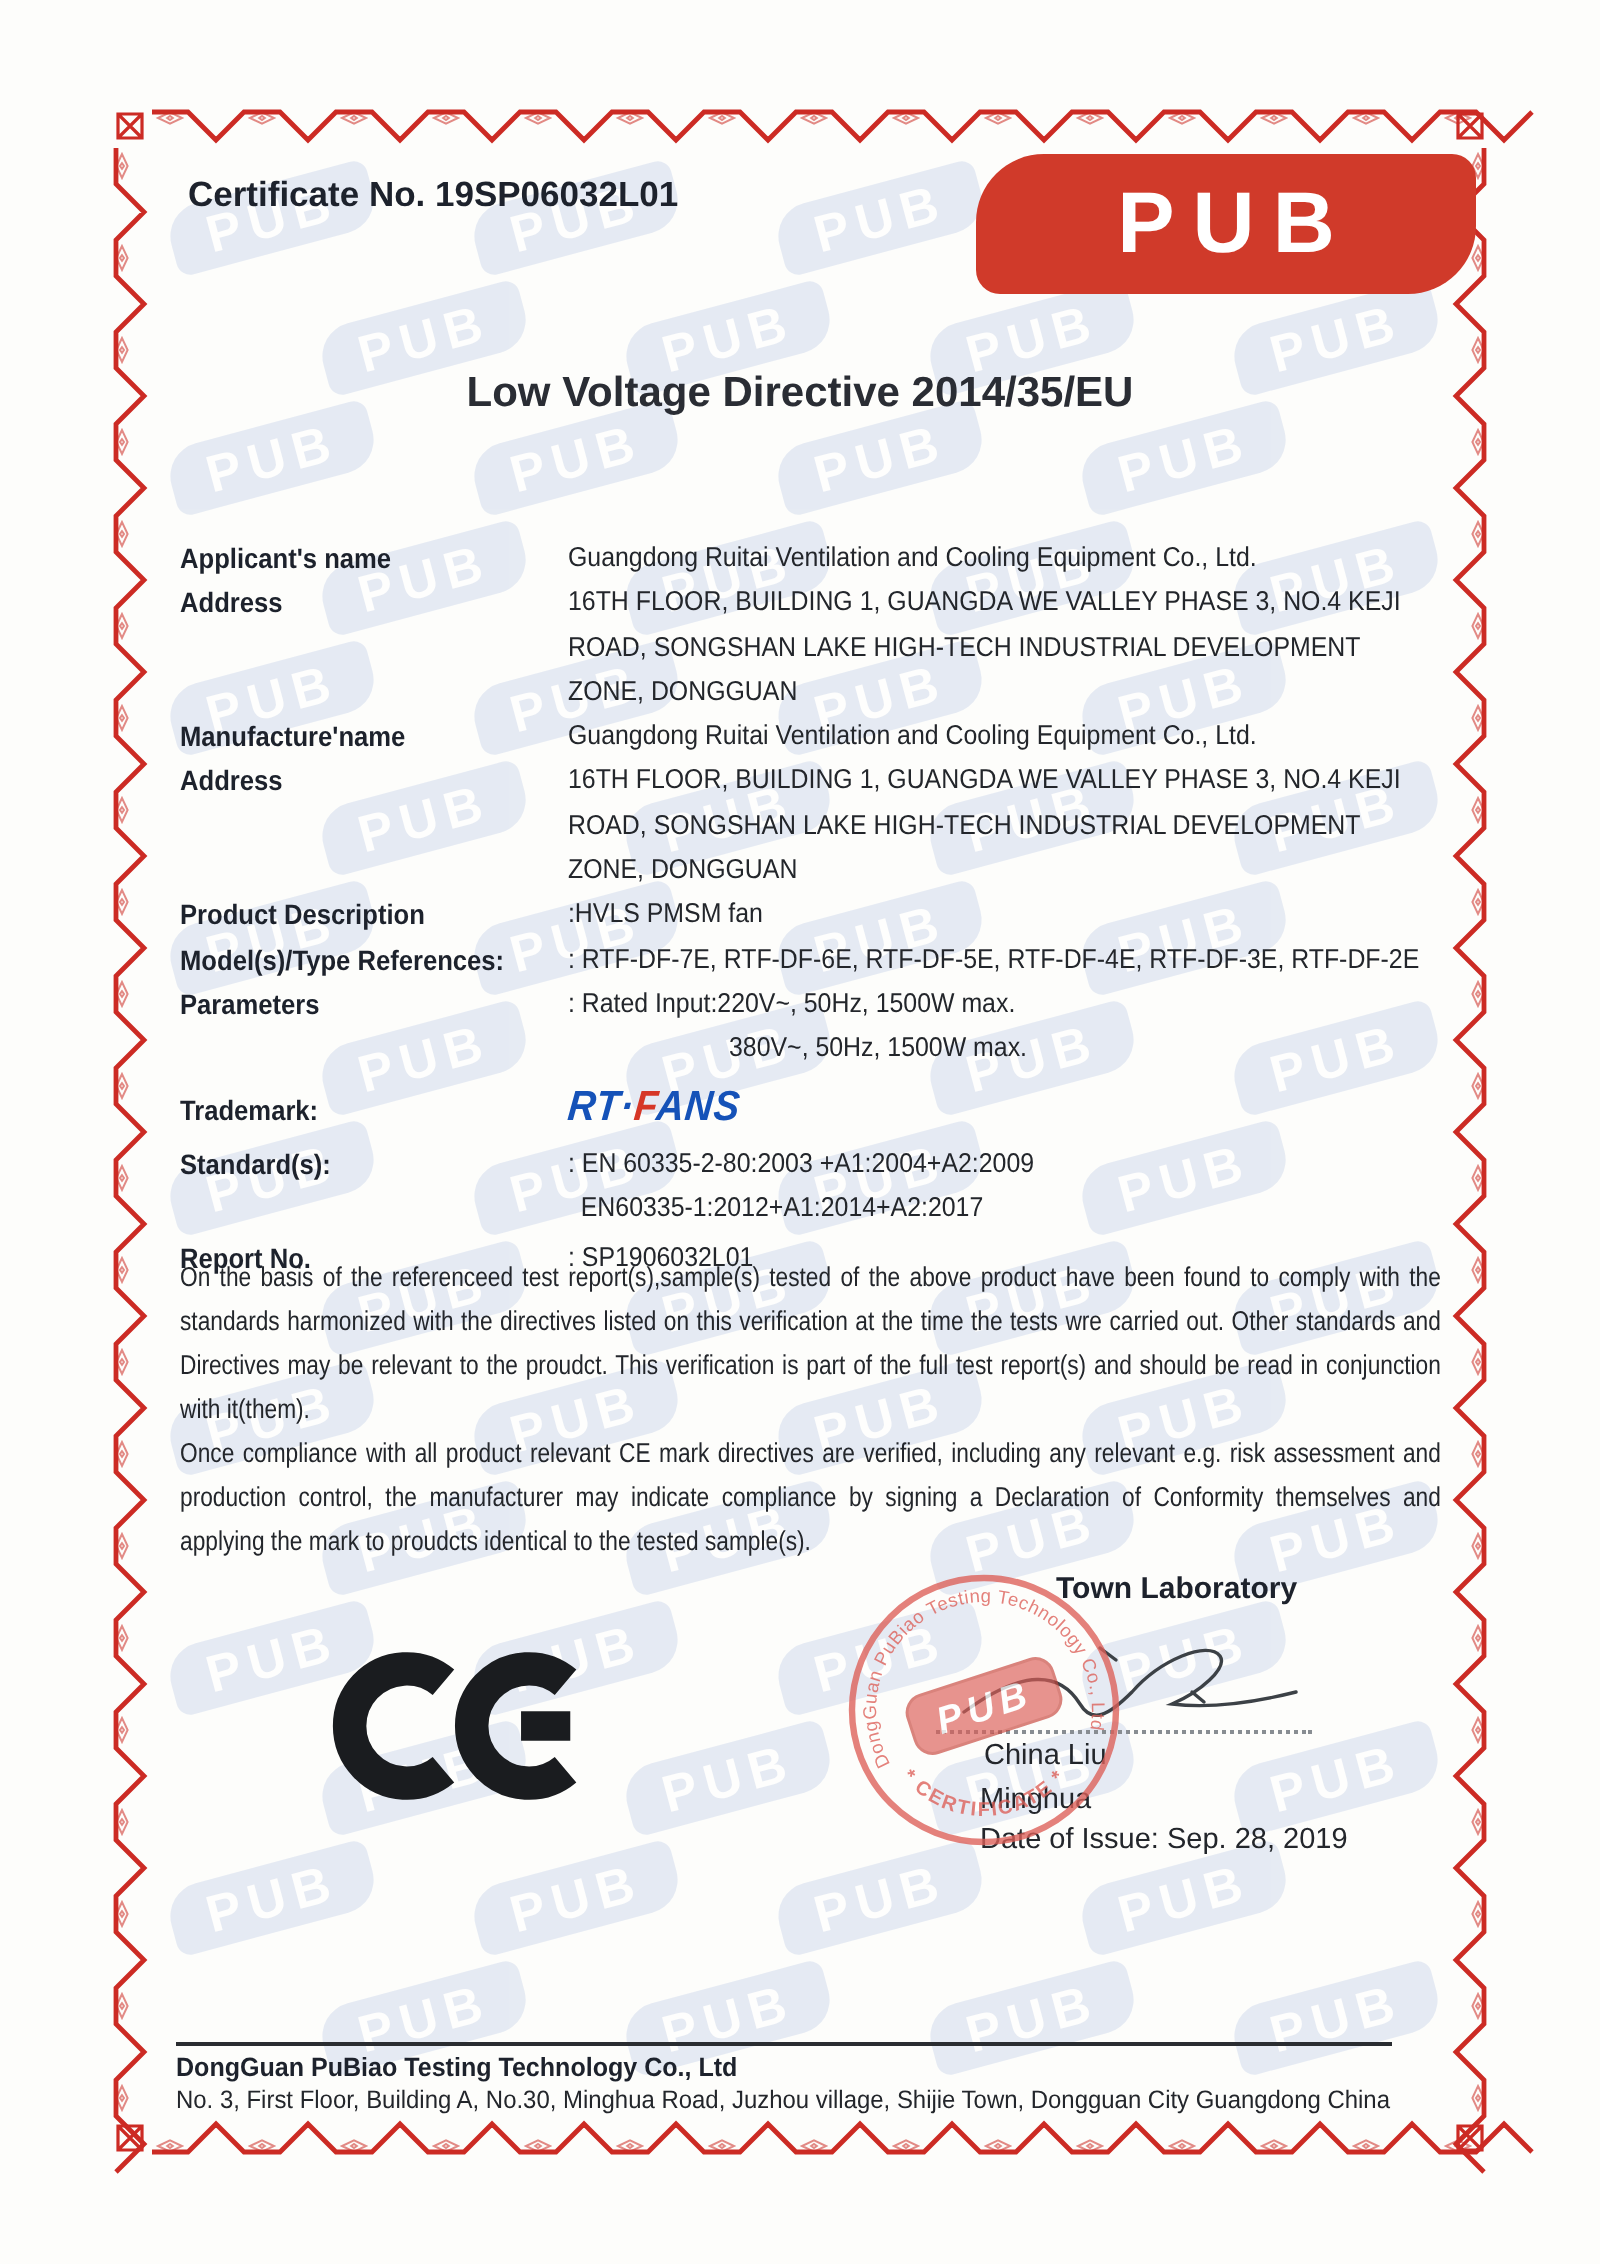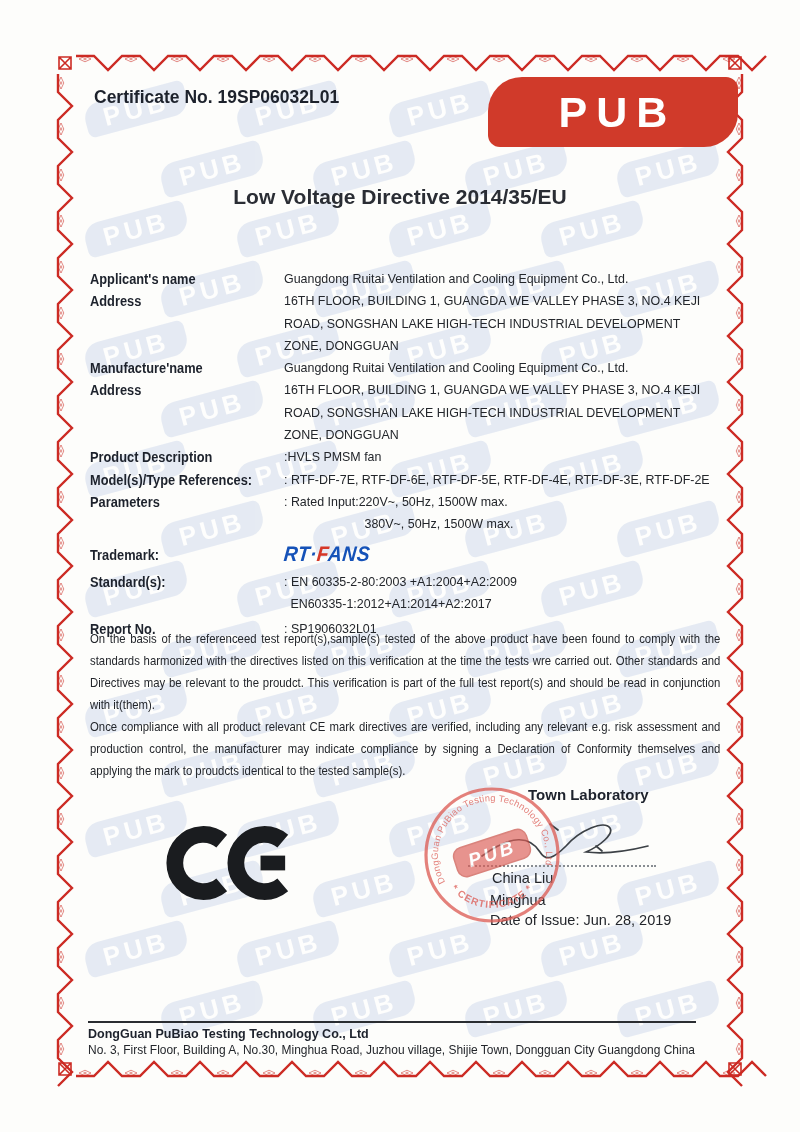--- a/index.html
+++ b/index.html
@@ -394,21 +394,21 @@
 
   <div class="abs lab-heading">Town Laboratory</div>
   <div class="abs sig-dots"></div>
   <svg id="signature" class="abs" viewBox="0 0 210 60">
     <path d="M20 44 C50 22 68 24 78 40 C84 50 92 46 104 34 C118 18 142 8 148 16 C152 22 138 34 124 40 C140 42 162 40 186 34"></path>
     <path d="M88 12 L96 18"></path>
     <path d="M134 34 L140 39"></path>
   </svg>
   <div class="abs signer-name">China Liu</div>
   <div class="abs signer-title">Minghua</div>
-  <div class="abs date-line">Date of Issue: Jun. 28, 2019</div>
+  <div class="abs date-line">Date of Issue: Sep. 28, 2019</div>
 
   <svg id="stamp" class="abs" viewBox="0 0 140 140">
     <circle class="ring" cx="70" cy="70" r="66"></circle>
     <path id="arcTop" class="arc-guide" d="M23.2 97 A54 54 0 1 1 116.8 97"></path>
     <path id="arcBot" class="arc-guide" d="M26.6 100.4 A53 53 0 0 0 113.4 100.4"></path>
     <text font-size="9.3" letter-spacing="0.3"><textPath href="#arcTop">DongGuan PuBiao Testing Technology Co., Ltd</textPath></text>
     <text font-size="10" font-weight="bold" letter-spacing="1" text-anchor="middle"><textPath href="#arcBot" startOffset="50%">* CERTIFICATE *</textPath></text>
     <g transform="translate(70,68) rotate(-18)">
       <rect class="badge" x="-38" y="-15" width="76" height="30" rx="9"></rect>
       <text class="badge-txt" y="7" text-anchor="middle">PUB</text>

